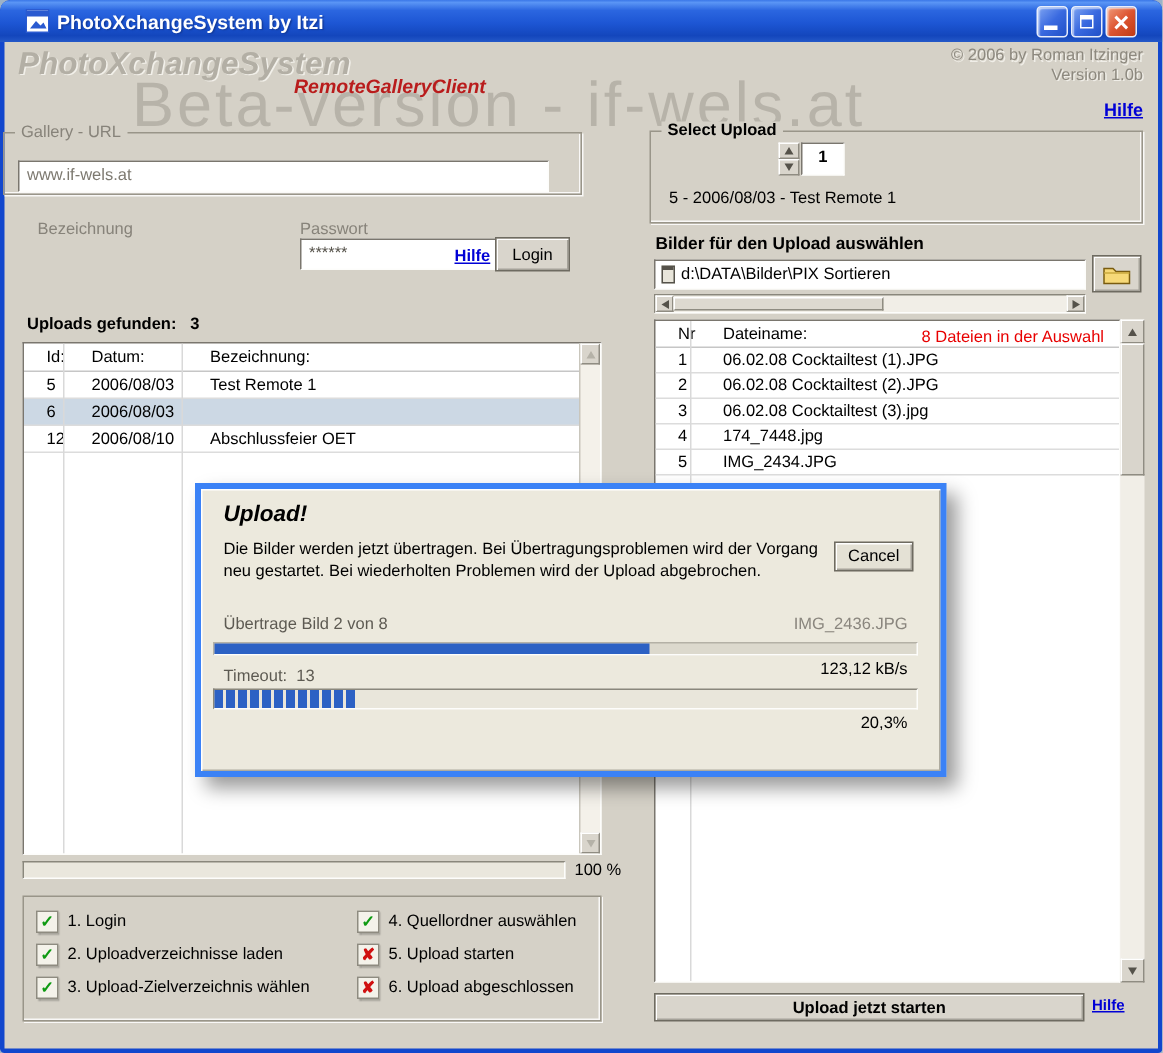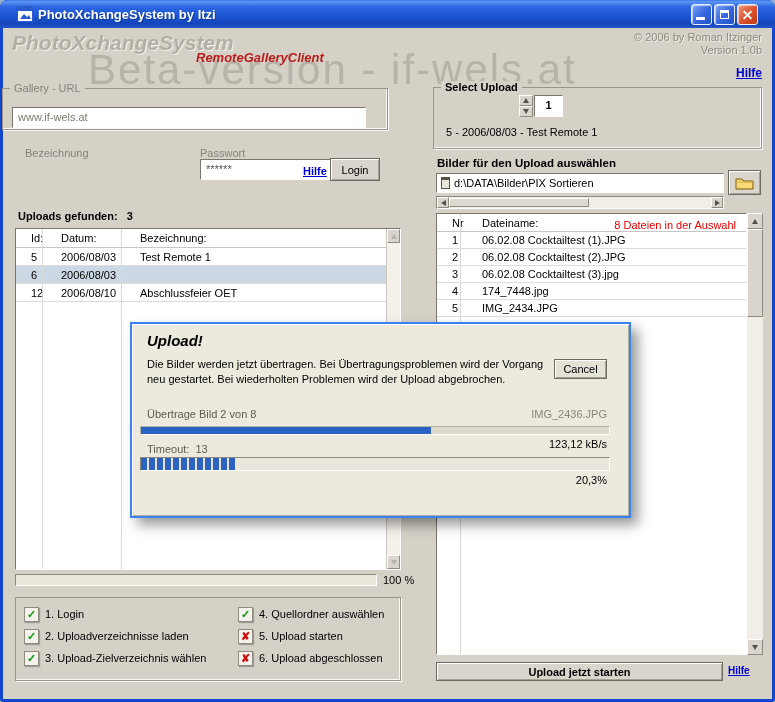--- a/index.html
+++ b/index.html
@@ -63,21 +63,21 @@
 
   .loadbar{position:absolute;background:#eae7dd;border:1px solid;border-color:#8a877c #fdfdfb #fdfdfb #8a877c;z-index:3}
 
   .chk{position:absolute;display:flex;align-items:center;gap:6px;height:16px}
   .chk-icon{width:15px;height:15px;background:#f4f2ea;border:1px solid #8e8b80;box-shadow:1px 1px 1px rgba(0,0,0,.25);display:flex;align-items:center;justify-content:center;font-size:11px;font-weight:bold}
   .chk-icon.ok{color:#0f9a12}
   .chk-icon.bad{color:#d01010}
 
   .spin-btn{position:absolute;width:14px;height:11px;background:#d9d5cc;border:1px solid #fff;border-right-color:#8f8c82;border-bottom-color:#8f8c82;display:flex;align-items:center;justify-content:center;cursor:pointer}
 
-  .dialog{position:absolute;left:130px;top:322px;width:501px;height:196px;background:#ece9dd;border:2px solid #3b82f6;z-index:20;
+  .dialog{position:absolute;left:130px;top:322px;width:501px;height:196px;background:#ece9dd;border:4px solid #3b82f6;z-index:20;
     box-shadow:inset 1px 1px 0 #fff,inset -1px -1px 0 #aeab9f,7px 7px 12px rgba(0,0,0,.4)}
   .dlg-title{position:absolute;left:15px;top:8px;font-size:15px;font-weight:bold;font-style:italic}
   .dlg-msg{position:absolute;left:15px;top:33px;width:415px;line-height:15px}
   .dlg-sub{color:#5d5a52}
   .dlg-filename{position:absolute;right:22px;top:84px;color:#8a867e}
   .pbar1{position:absolute;left:8px;top:102px;width:470px;height:9px;background:#dcd9cd;border:1px solid;border-color:#b4b1a6 #fdfdfb #fdfdfb #b4b1a6}
   .pfill1{height:100%;background:#2c61c4}
   .pbar2{position:absolute;left:8px;top:133px;width:470px;height:14px;background:#e9e6db;border:1px solid;border-color:#8a877c #fdfdfb #fdfdfb #8a877c}
   .pfill2{height:100%;background:repeating-linear-gradient(90deg,#2c61c4 0 6px,#e9e6db 6px 8px)}
   .path-icon{width:9px;height:12px;flex:0 0 auto;background:#e8e5da;border:1px solid #55524a;box-shadow:inset 0 2px 0 #55524a}

